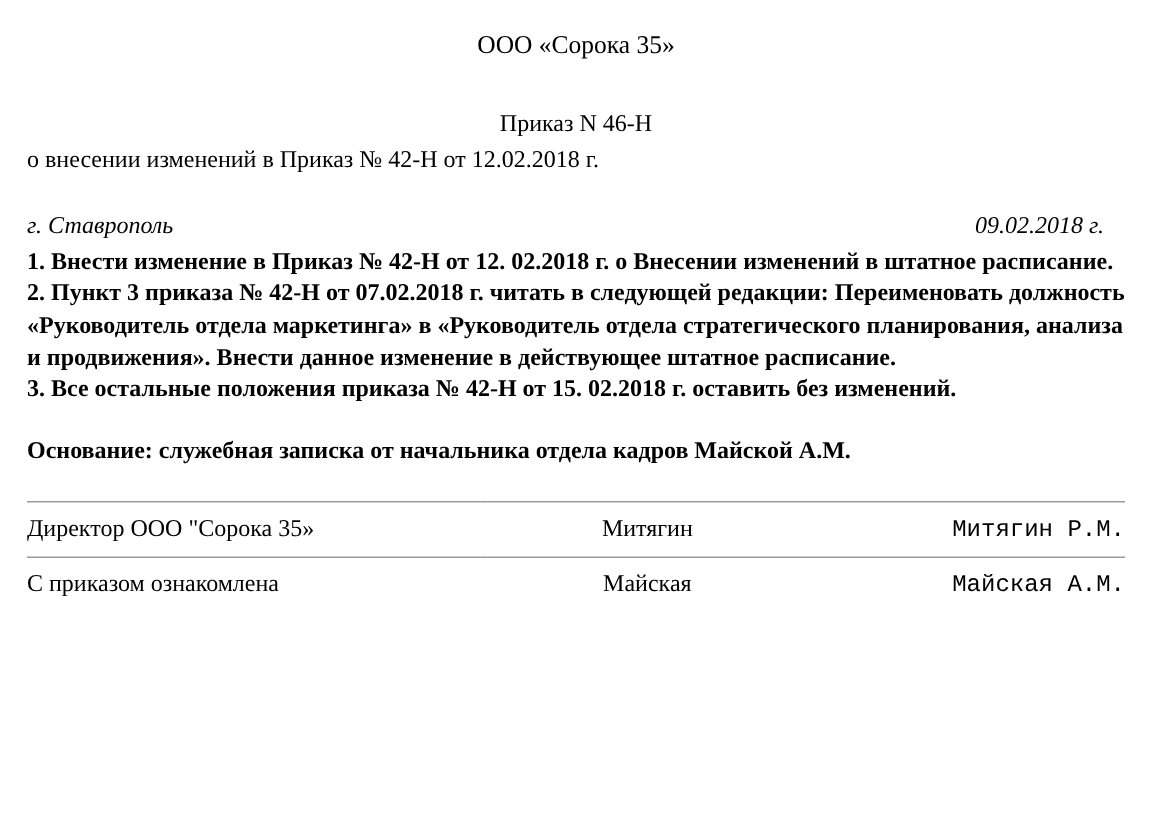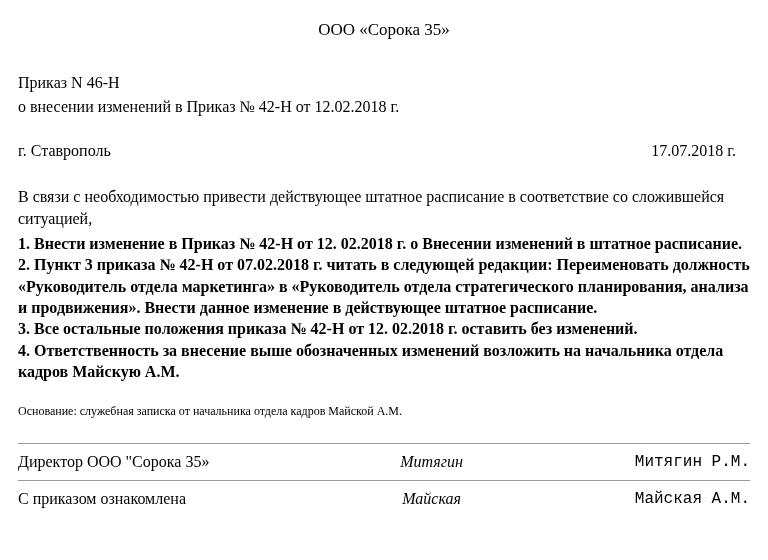--- a/index.html
+++ b/index.html
@@ -21,34 +21,36 @@
     padding: 14px 18px 0 18px;
     position: relative;
   }
   .org-title {
     text-align: center;
     font-size: 17px;
     margin-top: 6px;
     margin-bottom: 0;
   }
   .order-title {
+    text-align: center;
     font-size: 16px;
     margin-top: 34px;
   }
   .order-subtitle {
     text-align: left;
     font-size: 16px;
     margin-top: 6px;
   }
   .place-date-row {
     display: flex;
     justify-content: space-between;
     align-items: flex-end;
     margin-top: 26px;
     font-size: 16px;
+    font-style: italic;
   }
   .place {
     text-align: left;
   }
   .date {
     text-align: right;
     padding-right: 14px;
   }
   .preamble {
     margin-top: 26px;
@@ -65,63 +67,62 @@
     font-size: 16px;
     line-height: 1.33;
     font-weight: bold;
   }
   .clause {
     margin: 0;
     text-align: left;
   }
   .basis {
     margin-top: 22px;
-    font-size: 12px;
+    font-size: 16px;
+    font-weight: bold;
   }
   .sign-table {
     margin-top: 24px;
     width: 100%;
     border-collapse: collapse;
     font-size: 16px;
   }
   .sign-table td {
     padding: 9px 0 9px 0;
     vertical-align: bottom;
     border-top: 1px solid #9a9a9a;
   }
   .sign-table tr:first-child td {
     border-top: 1px solid #9a9a9a;
   }
   .col-role { width: 42%; text-align: left; }
-  .col-sig  { width: 29%; text-align: center; font-style: italic; }
+  .col-sig  { width: 29%; text-align: center; }
   .col-name { width: 29%; text-align: right; padding-right: 8px; font-family: Liberation Mono, monospace; }
 </style>
 </head>
 <body>
 
 <div class="page">
 
   <div class="org-title">ООО «Сорока 35»</div>
 
   <div class="order-title">Приказ N 46-Н</div>
   <div class="order-subtitle">о внесении изменений в Приказ № 42-Н от 12.02.2018 г.</div>
 
   <div class="place-date-row">
     <div class="place">г. Ставрополь</div>
-    <div class="date">17.07.2018 г.</div>
+    <div class="date">09.02.2018 г.</div>
   </div>
 
-  <div class="preamble">В связи с необходимостью привести действующее штатное расписание в соответствие со сложившейся ситуацией,</div>
 
 
   <div class="clauses">
     <p class="clause">1. Внести изменение в Приказ № 42-Н от 12. 02.2018 г. о Внесении изменений в штатное расписание.</p>
     <p class="clause">2. Пункт 3 приказа № 42-Н от 07.02.2018 г. читать в следующей редакции: Переименовать должность «Руководитель отдела маркетинга» в «Руководитель отдела стратегического планирования, анализа и продвижения». Внести данное изменение в действующее штатное расписание.</p>
-    <p class="clause">3. Все остальные положения приказа № 42-Н от 12. 02.2018 г. оставить без изменений.</p>
-    <p class="clause">4. Ответственность за внесение выше обозначенных изменений возложить на начальника отдела кадров Майскую А.М.</p>
+    <p class="clause">3. Все остальные положения приказа № 42-Н от 15. 02.2018 г. оставить без изменений.</p>
   </div>
 
   <div class="basis">Основание: служебная записка от начальника отдела кадров Майской А.М.</div>
 
   <table class="sign-table">
     <tbody>
       <tr>
         <td class="col-role">Директор ООО "Сорока 35»</td>
         <td class="col-sig">Митягин</td>
         <td class="col-name">Митягин Р.М.</td>

